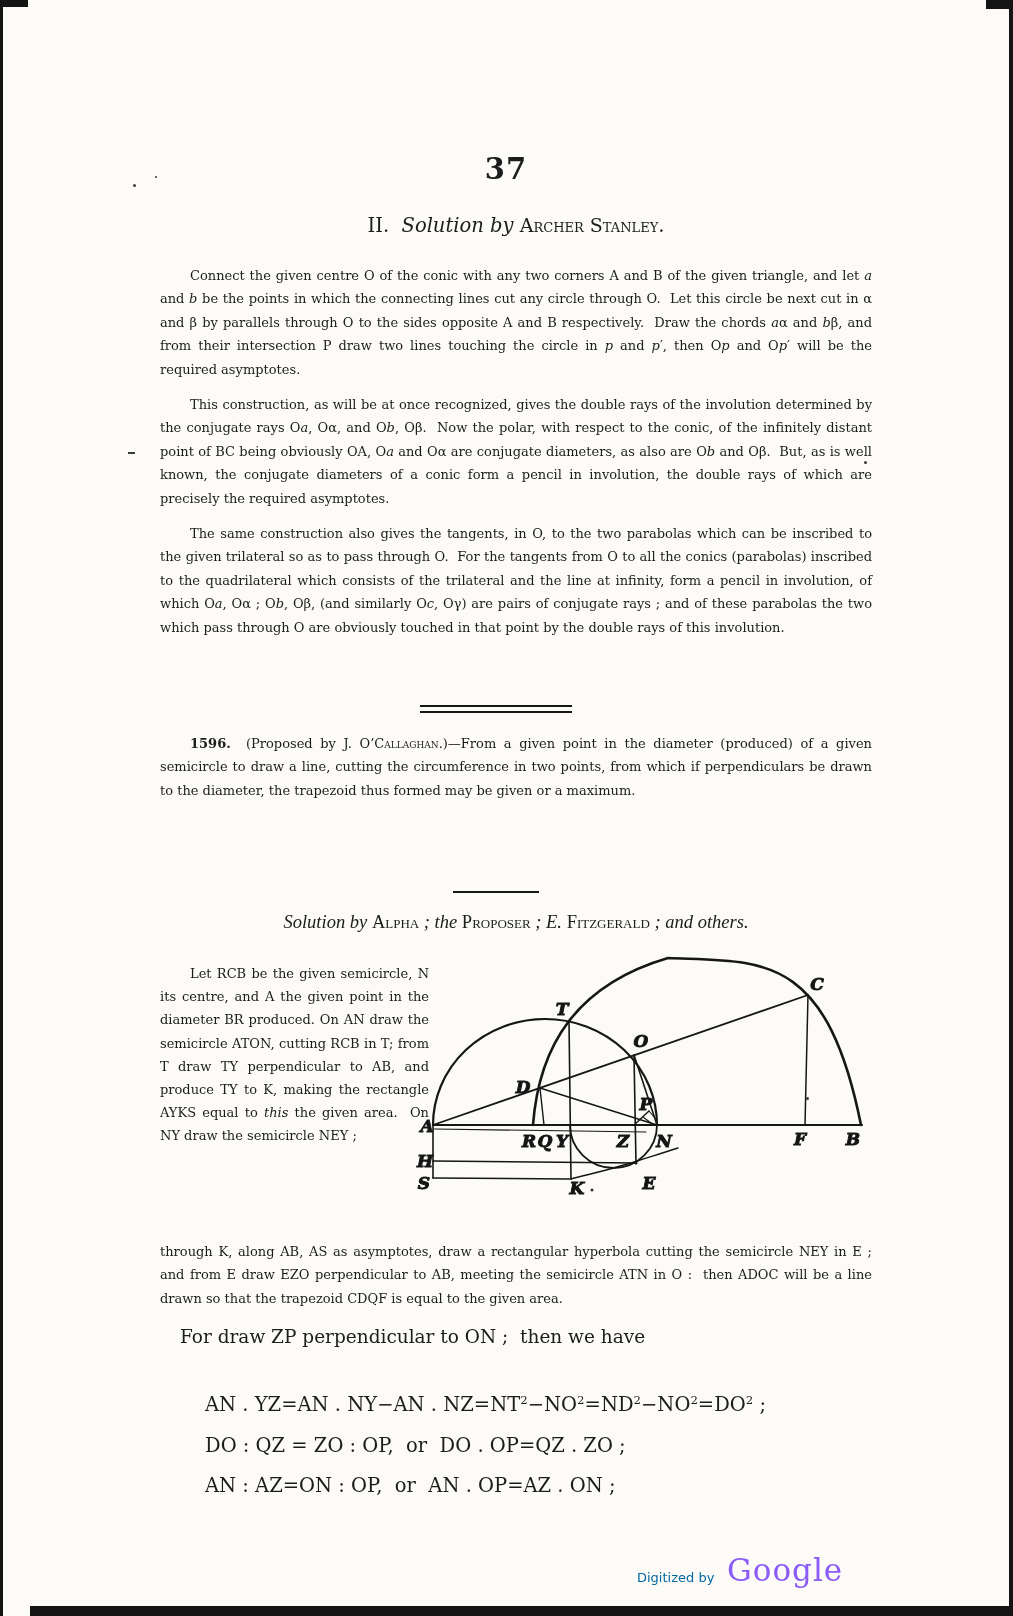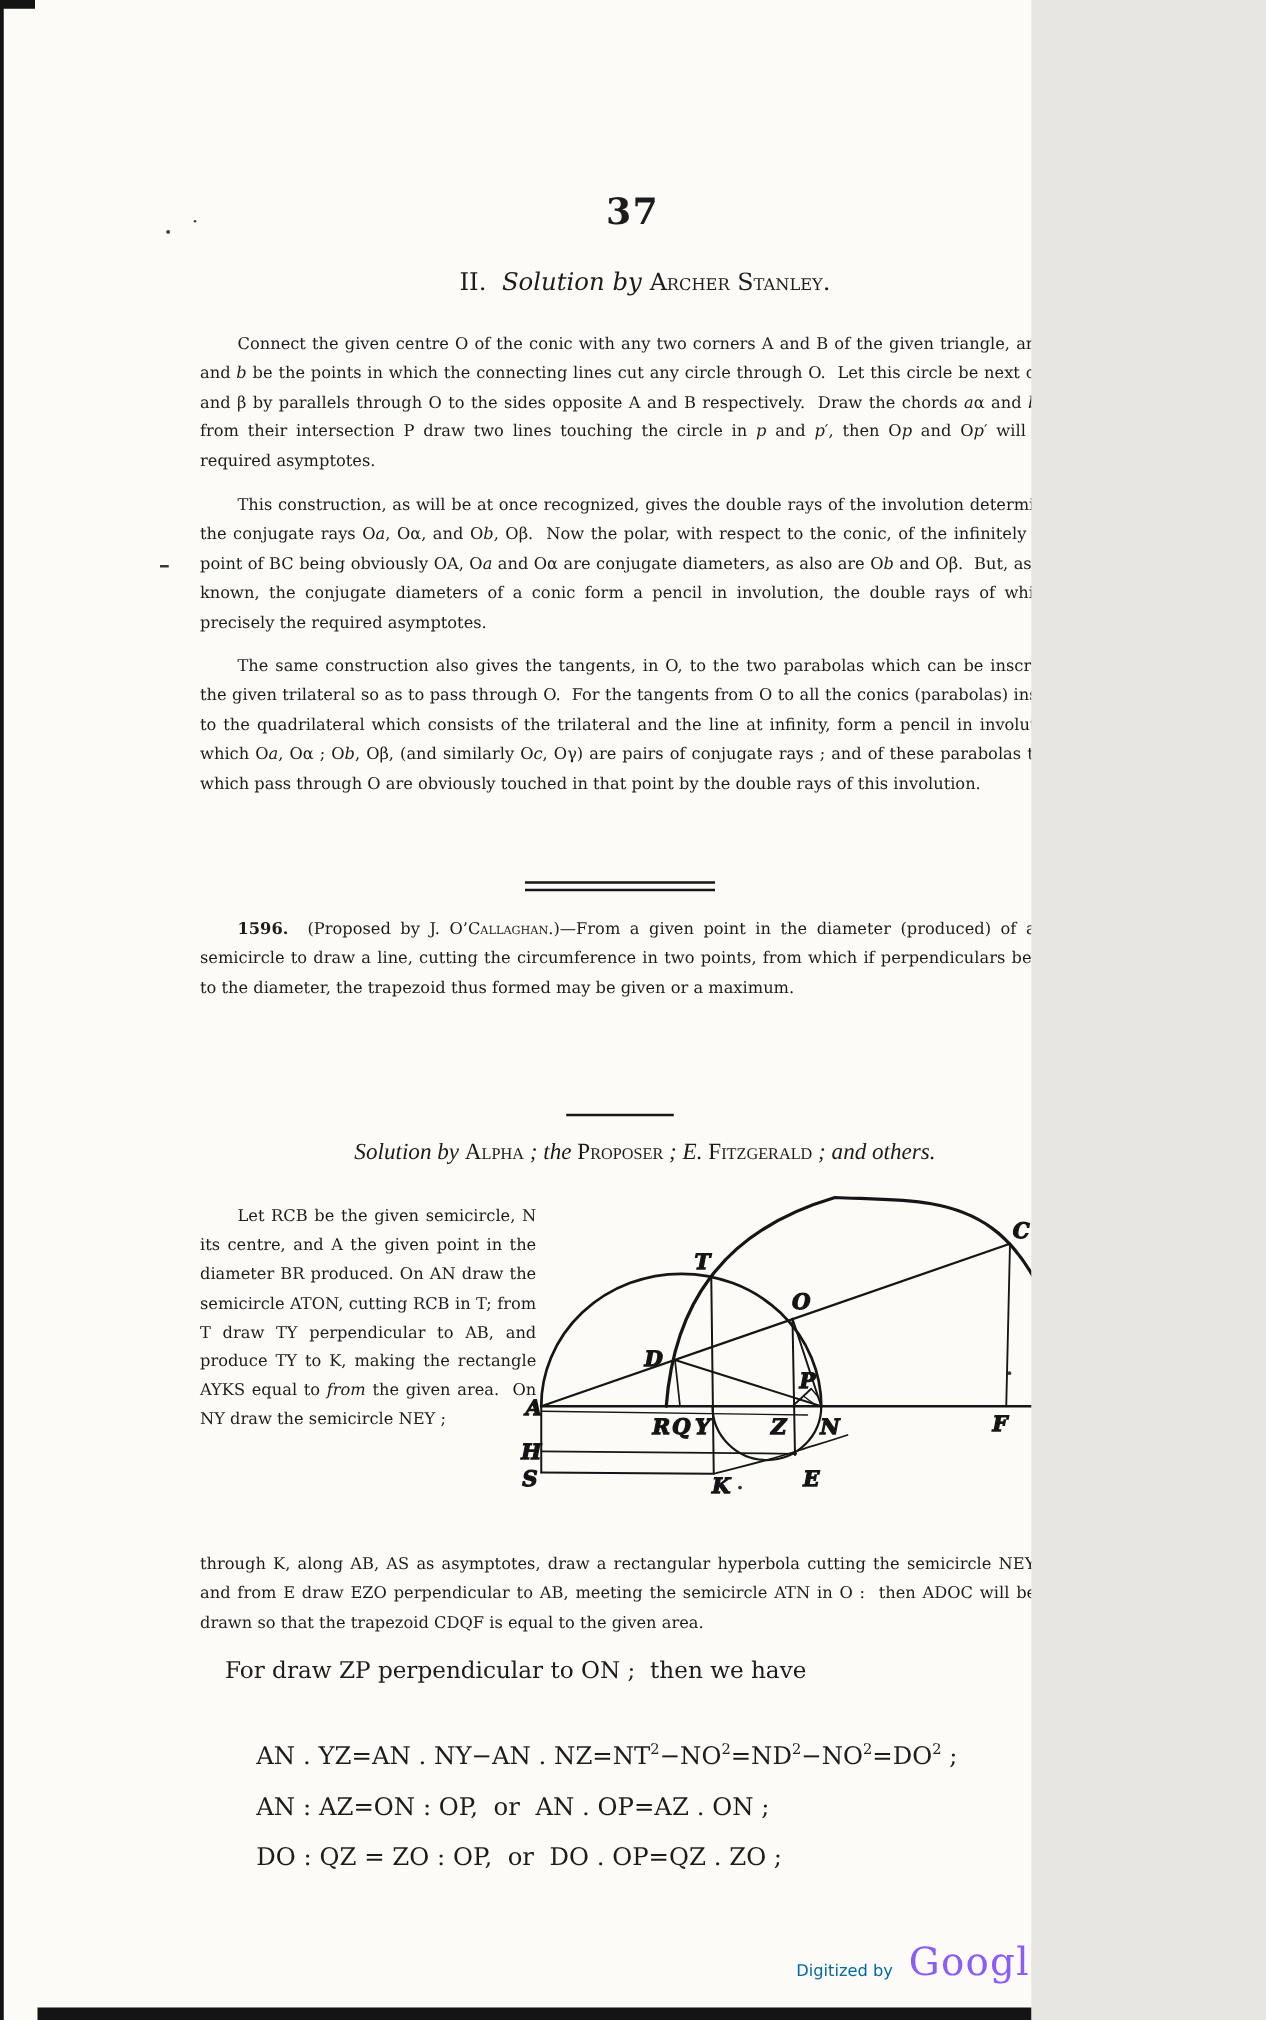--- a/index.html
+++ b/index.html
@@ -1,16 +1,16 @@
 <!DOCTYPE html>
 <html><head>
 <meta charset="utf-8">
 <style>
   html,body{margin:0;padding:0;background:#e8e6e2;}
-  .page{position:relative;width:825px;height:1616px;background:#fcfbf8;
+  .page{position:relative;width:1013px;height:1616px;background:#fcfbf8;
         font-family:"DejaVu Serif","Liberation Serif",serif;color:#1c1c1c;overflow:hidden;}
   .abs{position:absolute;}
   .pageno{width:1000px;text-align:center;font-size:29px;font-weight:bold;letter-spacing:1px;}
   .h2head{width:736px;text-align:center;font-size:19.5px;}
   .h2head .sc{font-size:19px;}
   p.body{margin:12px;text-indent:30px;text-align:justify;font-size:13px;line-height:23.4px;}
   .sc{font-variant:small-caps;}
   sup{font-size:0.6em;vertical-align:super;line-height:0;}
   .rule2{height:4px;border-top:2px solid #171717;border-bottom:2px solid #171717;}
   .rule1{height:0;border-top:2px solid #171717;}
@@ -55,21 +55,21 @@
 
   <div class="abs" style="left:148px;top:720px;width:736px;">
     <p class="body"><b>1596.</b> &nbsp;(Proposed by J. O’<span class="sc">Callaghan</span>.)—From a given point in the diameter (produced) of a given semicircle to draw a line, cutting the circumference in two points, from which if perpendiculars be drawn to the diameter, the trapezoid thus formed may be given or a maximum.</p>
   </div>
 
   <div class="abs rule1" style="left:453px;top:891px;width:86px;"></div>
 
   <div class="abs solhead" style="left:148px;top:912px;"><i>Solution by</i> <span class="sc">Alpha</span> ; <i>the</i> <span class="sc">Proposer</span> ; E. <span class="sc">Fitzgerald</span> ; <i>and others.</i></div>
 
   <div class="abs" style="left:148px;top:950px;width:293px;">
-    <p class="body" style="line-height:23.2px;">Let RCB be the given semicircle, N its centre, and A the given point in the diameter BR produced. On AN draw the semicircle ATON, cutting RCB in T; from T draw TY perpendicular to AB, and produce TY to K, making the rectangle AYKS equal to <i>from</i> the given area. &nbsp;On NY draw the semicircle NEY ;</p>
+    <p class="body" style="line-height:23.2px;">Let RCB be the given semicircle, N its centre, and A the given point in the diameter BR produced. On AN draw the semicircle ATON, cutting RCB in T; from T draw TY perpendicular to AB, and produce TY to K, making the rectangle AYKS equal to <i>this</i> the given area. &nbsp;On NY draw the semicircle NEY ;</p>
   </div>
 
   <svg class="abs" style="left:410px;top:933px;width:505px;height:270px;" viewBox="410 933 505 270" fill="none" stroke="#161616" stroke-linecap="round">
     <path stroke-width="2" d="M 433 1125 H 862"></path>
     <path stroke-width="1.1" d="M 434 1129 L 646 1132"></path>
     <path stroke-width="1.8" d="M 433 1125 L 808 995"></path>
     <path stroke-width="2.6" d="M 533 1125 C 539 1046 576 985 668 958 C 760 962 826 950 861 1125"></path>
     <path stroke-width="2.2" d="M 433 1125 A 112 106 0 0 1 657 1125"></path>
     <path stroke-width="1.8" d="M 570 1125 A 43.5 43 0 0 0 657 1125"></path>
     <path stroke-width="1.6" d="M 569 1021 L 571 1179"></path>
@@ -105,20 +105,20 @@
   </svg>
 
   <div class="abs" style="left:148px;top:1228px;width:736px;">
     <p class="body" style="text-indent:0;">through K, along AB, AS as asymptotes, draw a rectangular hyperbola cutting the semicircle NEY in E ; and from E draw EZO perpendicular to AB, meeting the semicircle ATN in O : &nbsp;then ADOC will be a line drawn so that the trapezoid CDQF is equal to the given area.</p>
   </div>
 
   <div class="abs forline" style="left:180px;top:1326px;width:700px;">For draw ZP perpendicular to ON ; &nbsp;then we have</div>
 
   <div class="abs eqs" style="left:205px;top:1348px;">
     <div>AN . YZ=AN . NY−AN . NZ=NT<sup>2</sup>−NO<sup>2</sup>=ND<sup>2</sup>−NO<sup>2</sup>=DO<sup>2</sup> ;</div>
+    <div>DO : QZ = ZO : OP, &nbsp;or&nbsp; DO . OP=QZ . ZO ;</div>
     <div>AN : AZ=ON : OP, &nbsp;or&nbsp; AN . OP=AZ . ON ;</div>
-    <div>DO : QZ = ZO : OP, &nbsp;or&nbsp; DO . OP=QZ . ZO ;</div>
   </div>
 
   <div class="abs wm-small" style="left:637px;top:1570px;">Digitized by</div>
   <div class="abs wm-big" style="left:727px;top:1552px;">Google</div>
 
 </div>
 
 </body></html>

